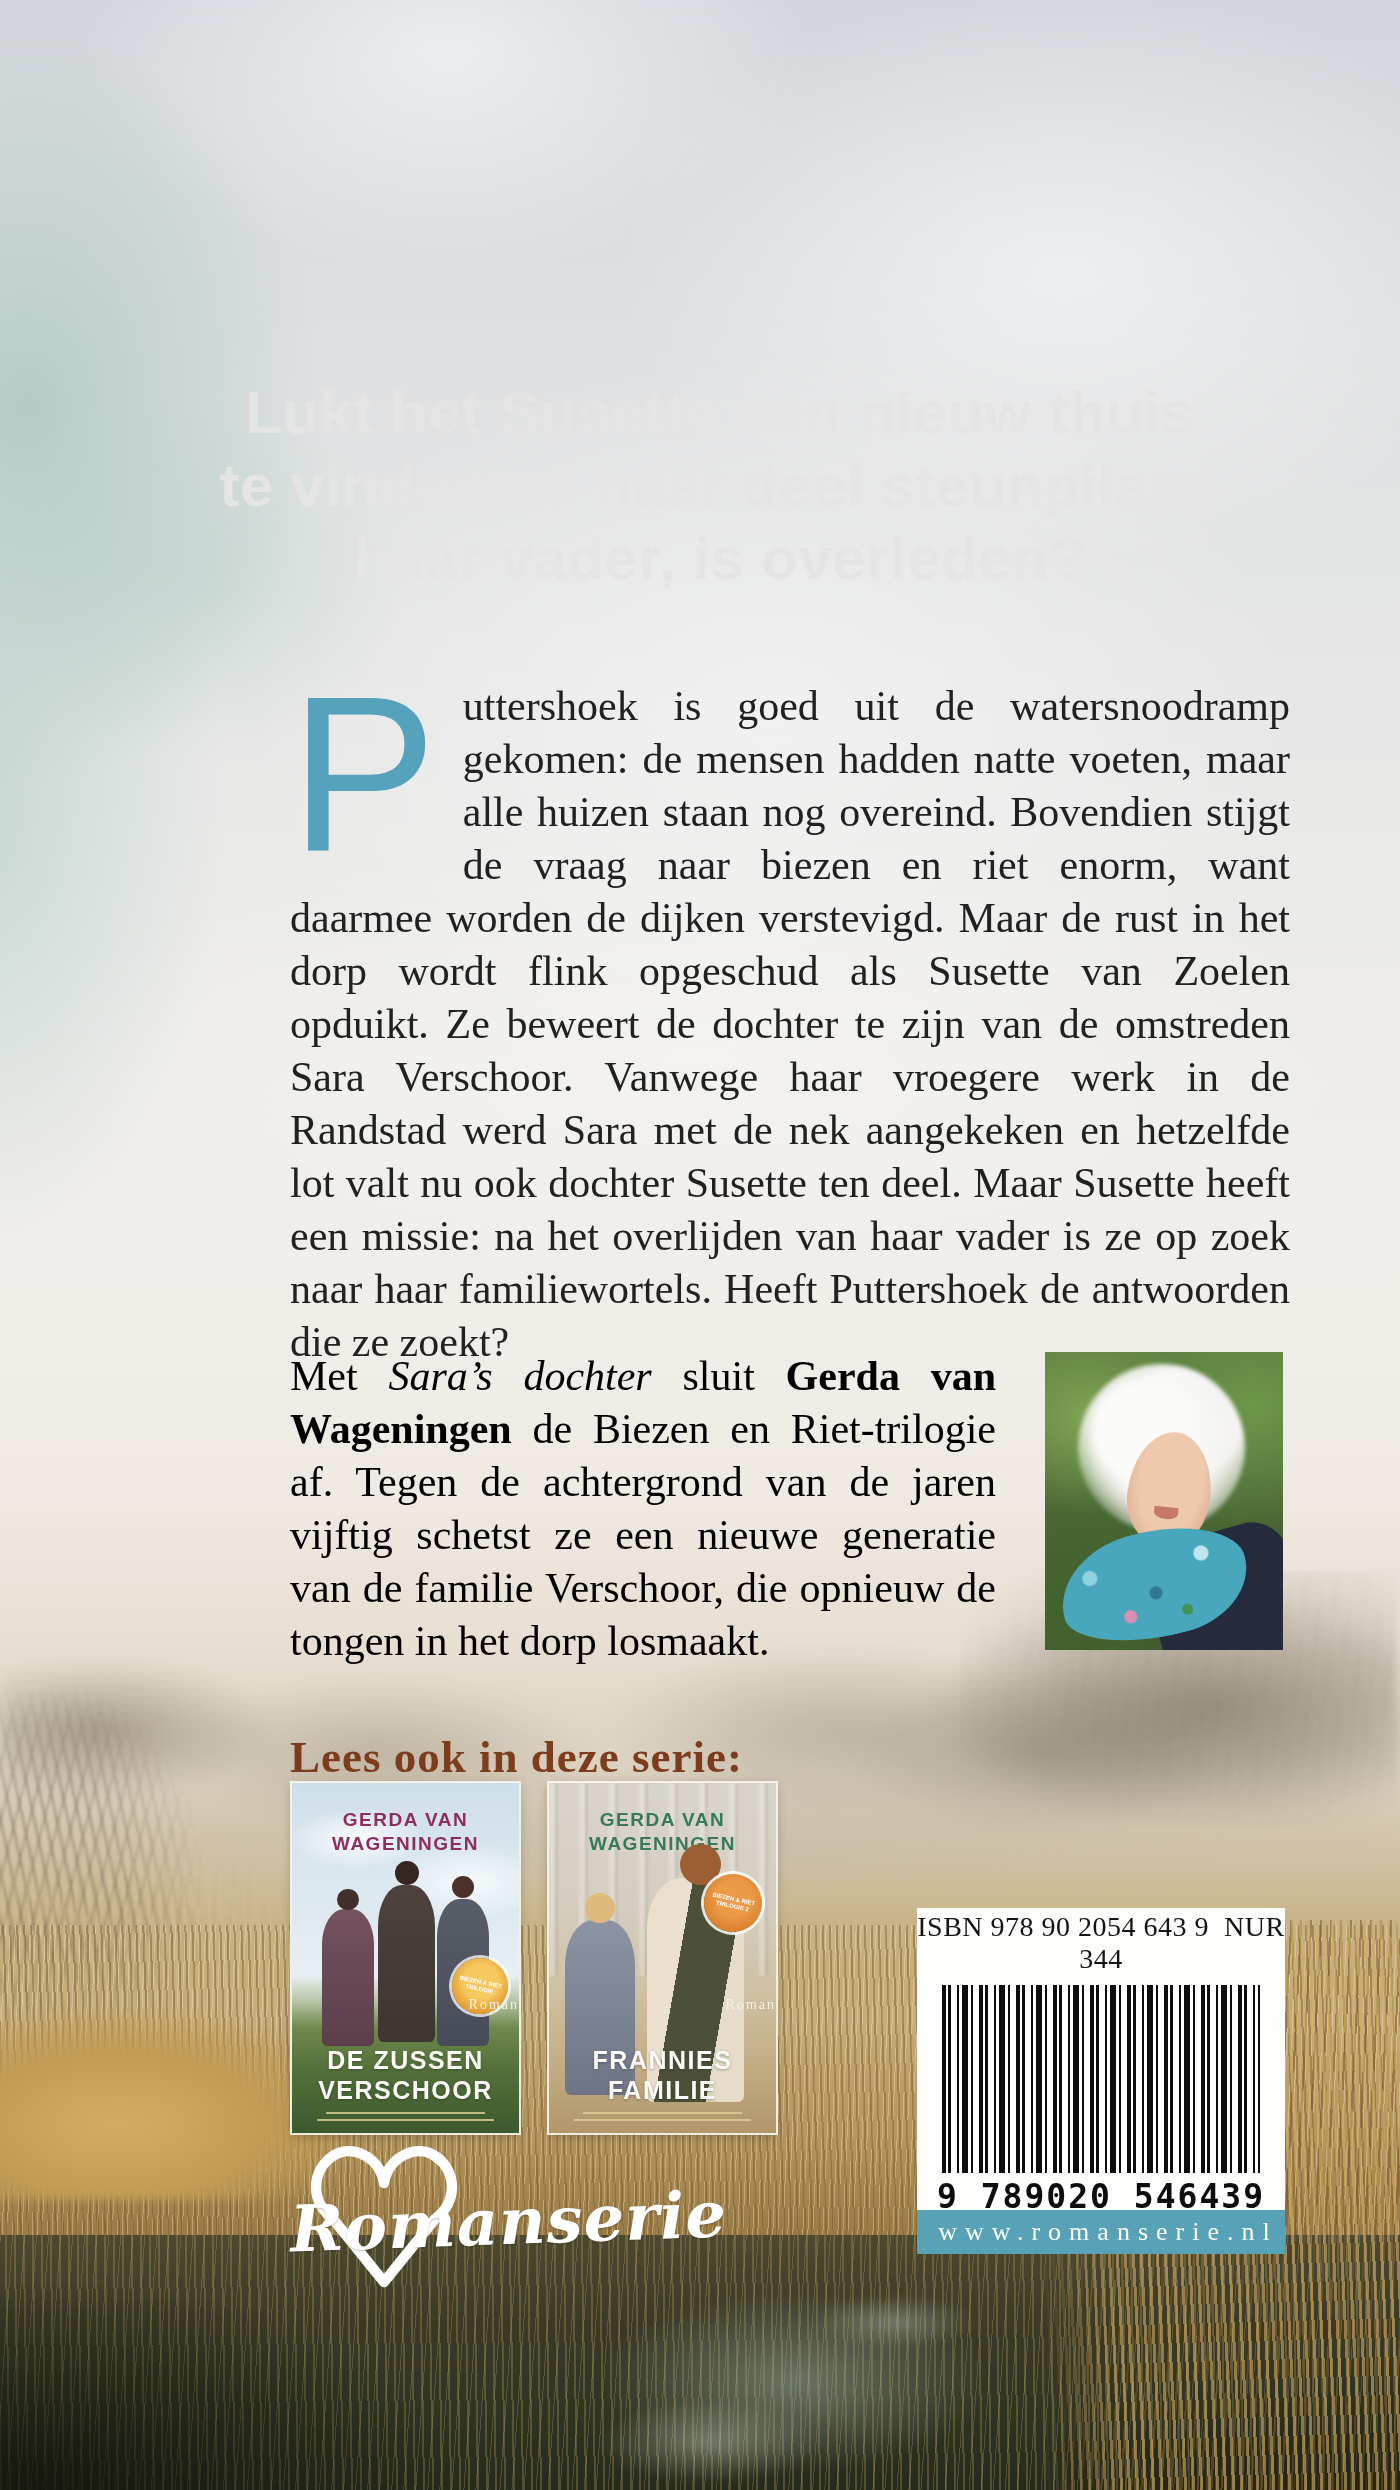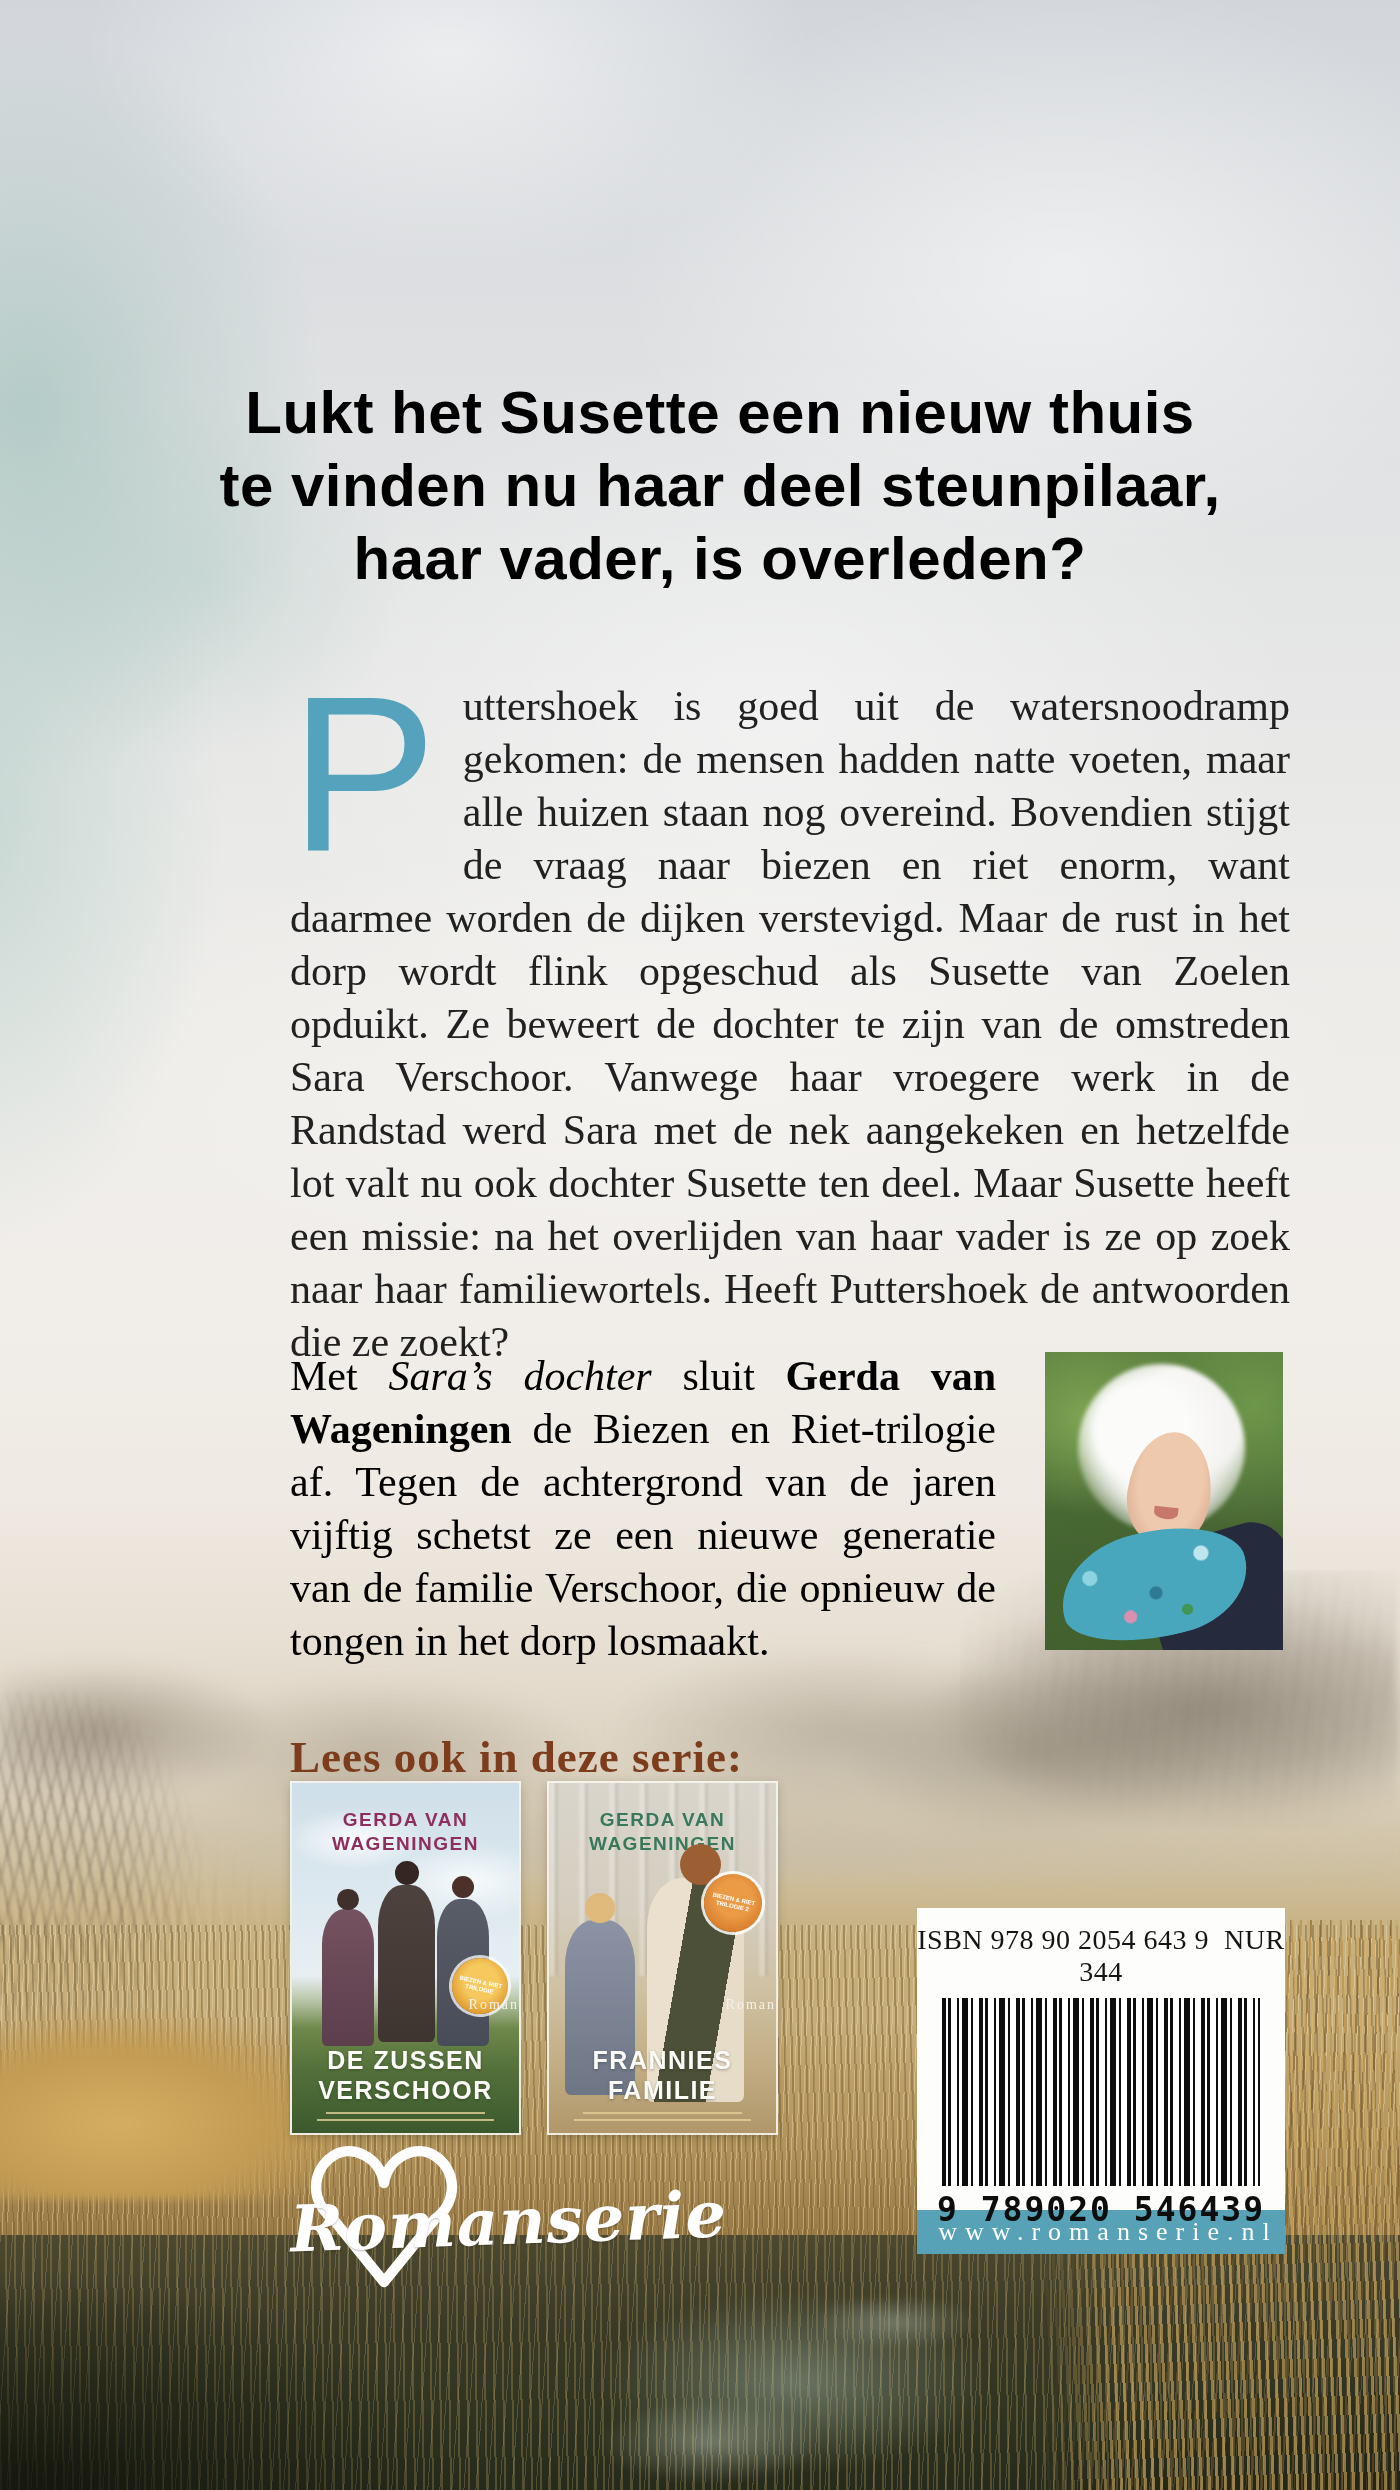--- a/index.html
+++ b/index.html
@@ -74,21 +74,21 @@
     radial-gradient(ellipse 160px 60px at 40% 80%, rgba(206,216,200,.4), transparent 70%),
     radial-gradient(ellipse 120px 40px at 66% 30%, rgba(188,200,186,.4), transparent 70%);
   }
   .dark-corner { position:absolute; left:0; top:2200px; width:1400px; height:290px; z-index:1; background:
     radial-gradient(ellipse 560px 280px at 3% 100%, rgba(18,20,12,.85), transparent 75%),
     radial-gradient(ellipse 500px 180px at 100% 100%, rgba(30,30,18,.5), transparent 75%);
   }
 
   
   .headline { position:absolute; left:160px; top:336px; width:1120px; z-index:3;
-    text-align:center; color:#000000;
+    text-align:center; color:#e5e5e5;
     font-family:"Liberation Sans", sans-serif; font-size:60px; line-height:73px; letter-spacing:.5px; }
   .headline span { display:block; }
 
   .synopsis { position:absolute; left:290px; top:638px; width:1000px; z-index:3;
     font-size:42px; line-height:53px; color:#212121; text-align:justify; }
   .dropcap { float:left; font-family:"Liberation Sans", sans-serif; color:#55a2bc;
     font-size:220px; line-height:164px; padding:12px 26px 4px 0; }
 
   .blurb { position:absolute; left:290px; top:1308px; width:706px; z-index:3;
     font-size:42px; line-height:53px; color:#000000; text-align:justify; }
@@ -161,21 +161,21 @@
   .cov-roman { position:absolute; top:61%; width:100%; text-align:right; color:#f5f2ea;
     font-family:"Liberation Serif", serif; font-size:14px; letter-spacing:2px; }
   .cov-title { position:absolute; bottom:8%; width:100%; text-align:center; color:#fbfaf6; font-weight:bold;
     font-size:25px; line-height:1.18; letter-spacing:1.5px; text-shadow:0 1px 3px rgba(20,30,20,.35); }
   .tagline-row { position:absolute; left:15%; width:70%; height:2px; background:rgba(228,208,152,.8); }
   .tl-1 { bottom:5.5%; } .tl-2 { bottom:3.5%; left:11%; width:78%; }
 
   
   .isbn-box { position:absolute; left:917px; top:1908px; width:368px; z-index:4; }
   .isbn-white { background:#fdfdfb; height:302px; }
-  .isbn-line { padding-top:16px; text-align:center; font-size:28px; color:#141414; letter-spacing:.5px; }
+  .isbn-line { padding-top:3px; text-align:center; font-size:28px; color:#141414; letter-spacing:.5px; }
   .barcode { width:318px; height:188px; margin:10px auto 0; background:
     repeating-linear-gradient(90deg, #0d0d0d 0 4px, #fff 4px 6px, #0d0d0d 6px 9px, #fff 9px 15px,
       #0d0d0d 15px 17px, #fff 17px 20px, #0d0d0d 20px 26px, #fff 26px 29px, #0d0d0d 29px 31px, #fff 31px 37px); }
   .barcode-digits { text-align:center; font-family:"DejaVu Sans Mono", monospace; font-weight:bold;
     font-size:33px; letter-spacing:2px; color:#0d0d0d; margin-top:4px; }
   .web-band { height:44px; background:#57a2b6; color:#fff; text-align:center;
     font-size:26px; letter-spacing:8px; line-height:44px;padding-left:14px; }
 
   
   .logo { position:absolute; left:288px; top:2138px; width:420px; height:170px; z-index:3; color:#fff; }

